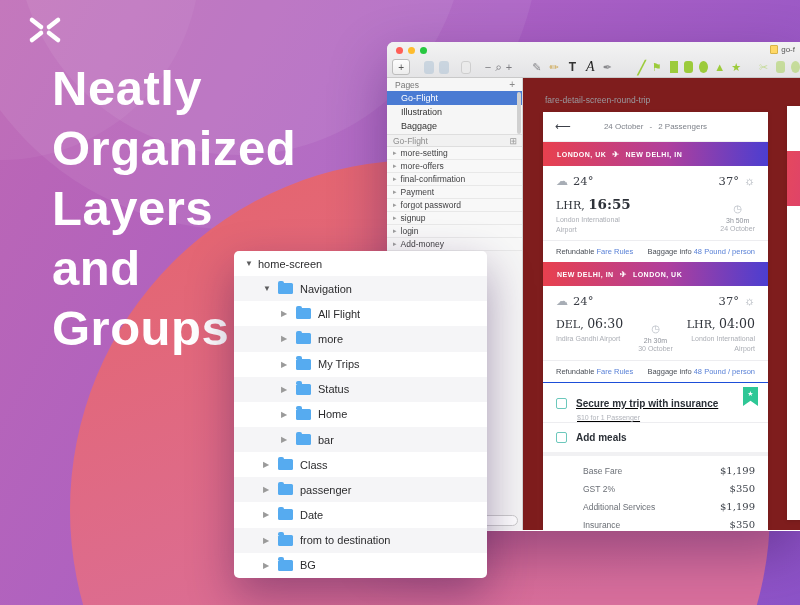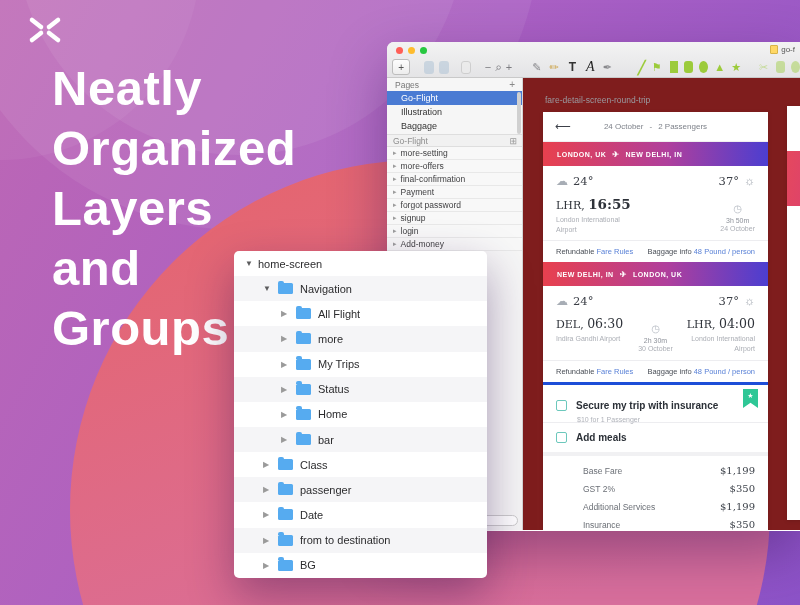--- a/index.html
+++ b/index.html
@@ -109,21 +109,21 @@
   .airport { font-size:7px; color:#abaeb5; line-height:1.4; margin-top:3px; width:78px; }
   .tcol.right .airport { margin-left:auto; }
   .tmid { text-align:center; padding-top:2px; }
   .clock { font-size:10px; color:#b7bcc4; }
   .dur { font-size:7px; color:#8e929a; margin-top:1px; }
   .tdate { font-size:7px; color:#abaeb5; margin-top:1px; }
   .refund { height:22px; border-top:1px solid #ededf0; display:flex; align-items:center;
     justify-content:space-between; padding:0 13px; font-size:7.5px; }
   .dark { color:#4a4f57; }
   .blue { color:#5a82d7; }
-  .insurance { height:40px; border-top:3px solid #1d4ed8; position:relative; padding:10px 13px 0; }
+  .insurance { height:40px; border-top:1px solid #1d4ed8; position:relative; padding:10px 13px 0;text-decoration:underline; }
   .badge { position:absolute; right:10px; top:4px; width:15px; height:19px; background:#2fc796;
     clip-path:polygon(0 0,100% 0,100% 100%,50% 72%,0 100%);
     display:flex; justify-content:center; color:#fff; font-size:7px; padding-top:3px; }
   .chk { width:11px; height:11px; border:1px solid #6cc8bc; border-radius:2px;
     display:inline-block; vertical-align:-2px; }
   .chk-label { font-size:10px; font-weight:bold; color:#2b3037; margin-left:9px; }
   .chk-sub { font-size:7px; color:#b0b3ba; margin:3px 0 0 21px; }
   .meals { height:30px; border-top:1px solid #ededf0; display:flex; align-items:center; padding:0 13px; }
   .thick { height:4px; background:#f1f1f3; }
   .fares { padding:9px 13px 0;margin-left:27px; }

